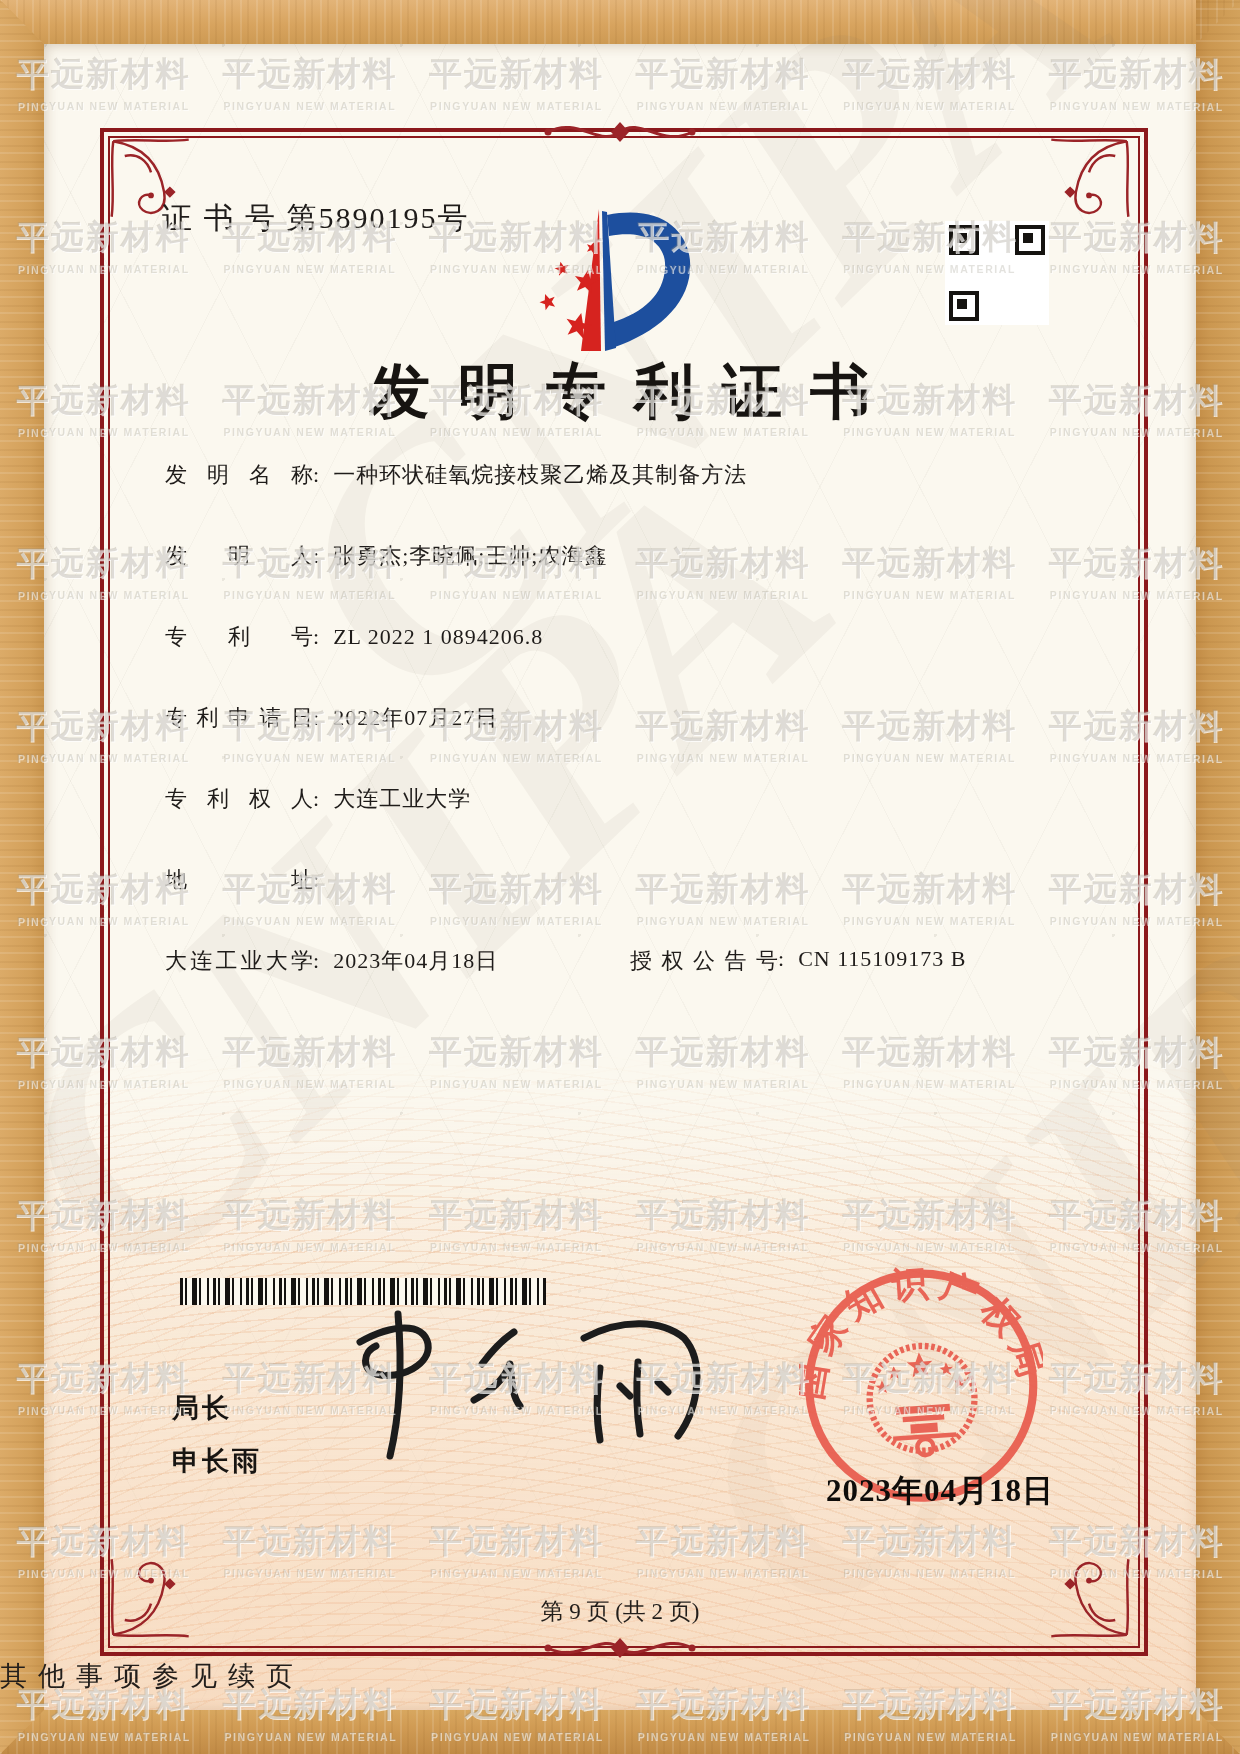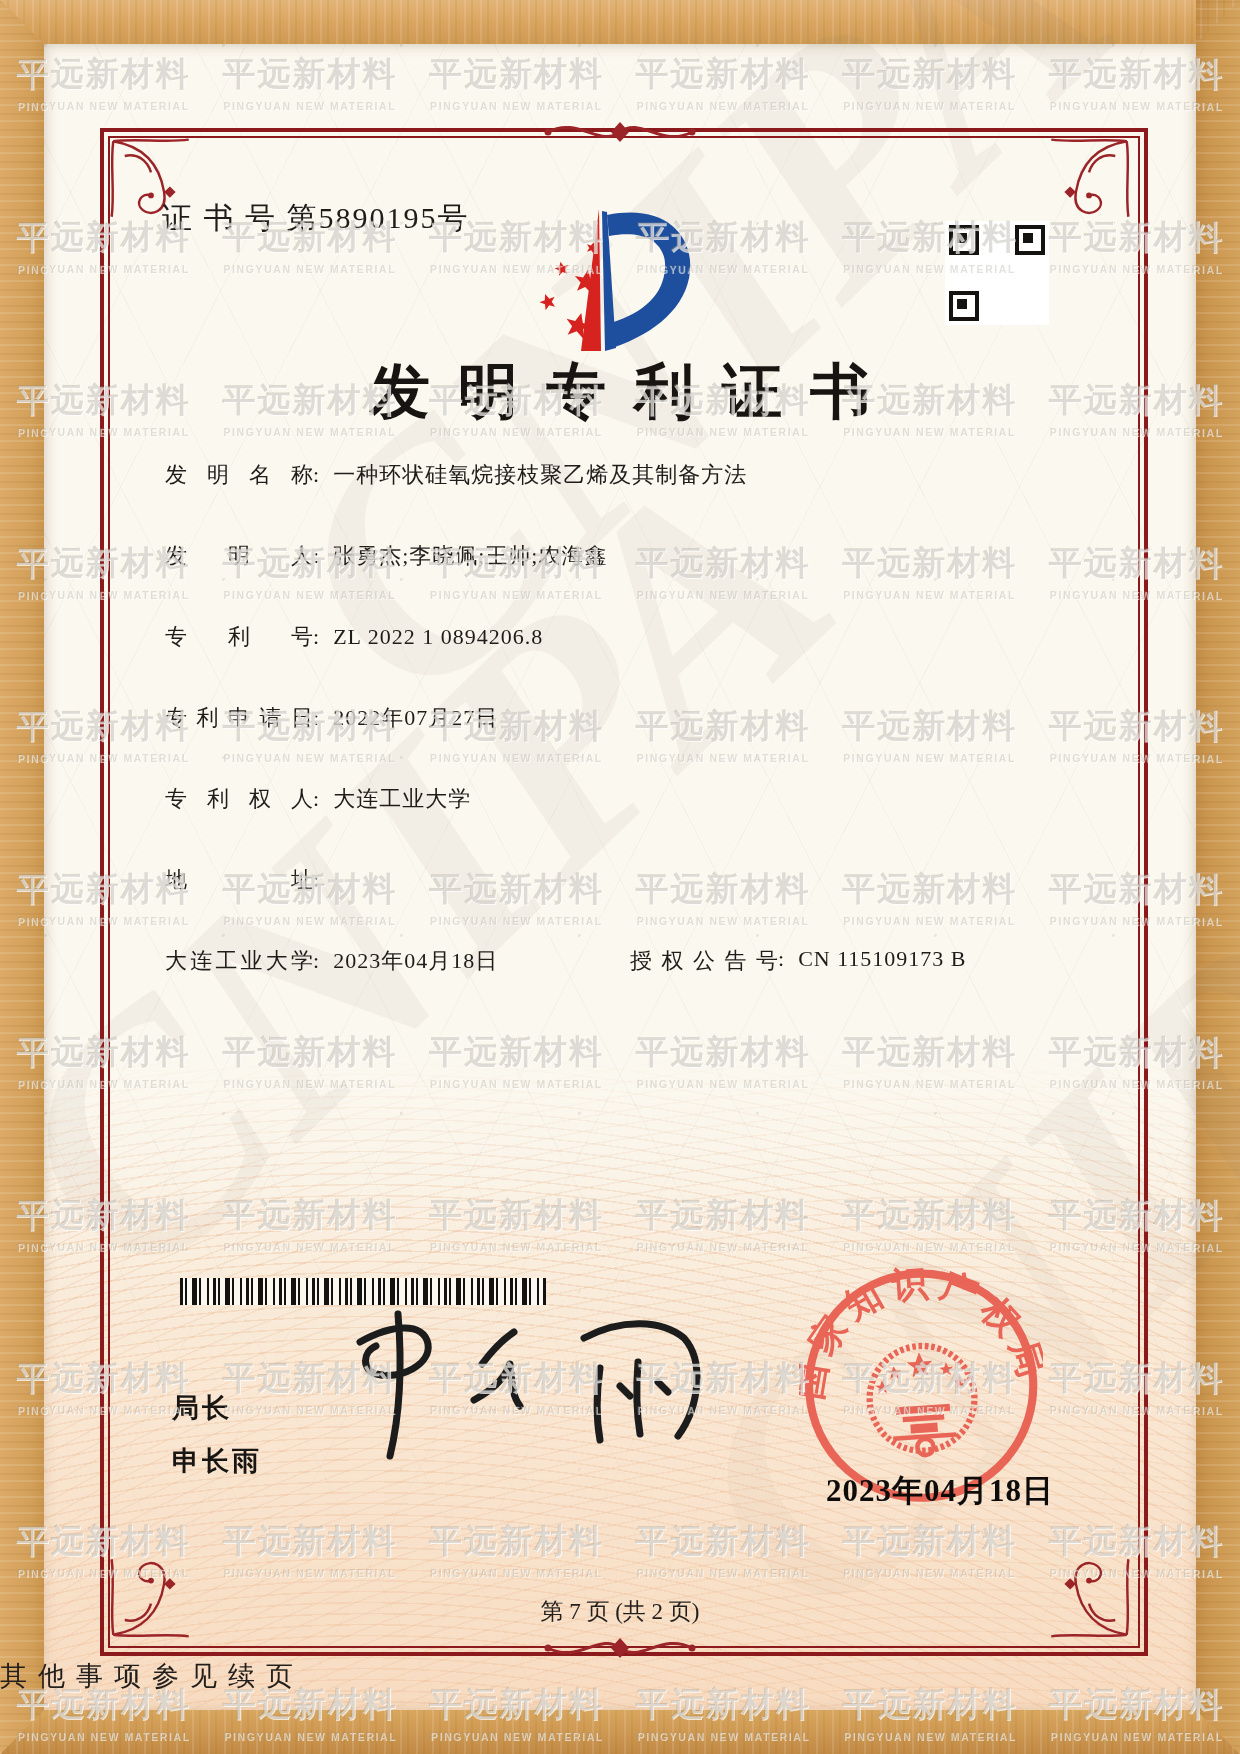--- a/index.html
+++ b/index.html
@@ -262,21 +262,21 @@
           <rect x="105" y="160" width="60" height="8" stroke="none"></rect>
           <rect x="112" y="171" width="46" height="6" stroke="none"></rect>
           <rect x="120" y="180" width="30" height="10" stroke="none"></rect>
           <rect x="100" y="192" width="70" height="5" stroke="none"></rect>
           <circle cx="135" cy="206" r="9" fill="none" stroke-width="5"></circle>
         </g>
       </g>
     </svg>
     <div class="seal-date">2023年04月18日</div>
 
-    <div class="page-note">第 7 页 (共 2 页)</div>
+    <div class="page-note">第 9 页 (共 2 页)</div>
     <div class="footer-note">其他事项参见续页</div>
   </div>
 
   <div class="wm-grid">
     <div class="wm-cell">
       <div class="wm-cn">平远新材料</div>
       <div class="wm-en">PINGYUAN NEW MATERIAL</div>
     </div>
   <div class="wm-cell">
       <div class="wm-cn">平远新材料</div>

